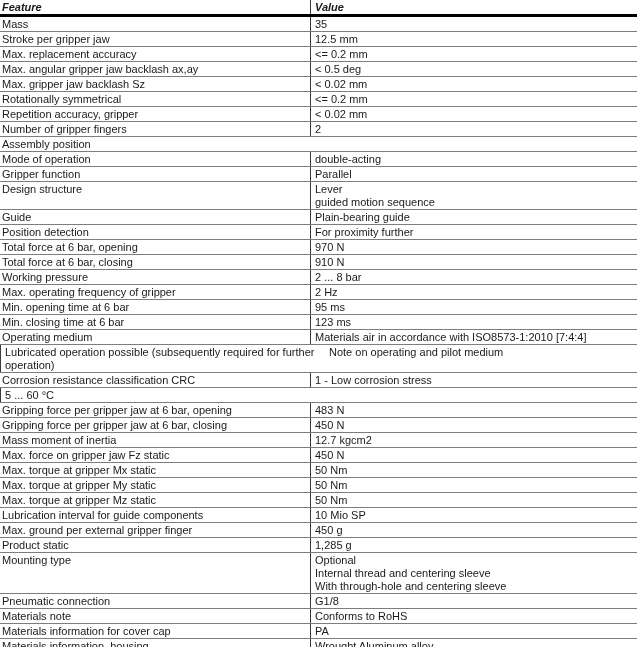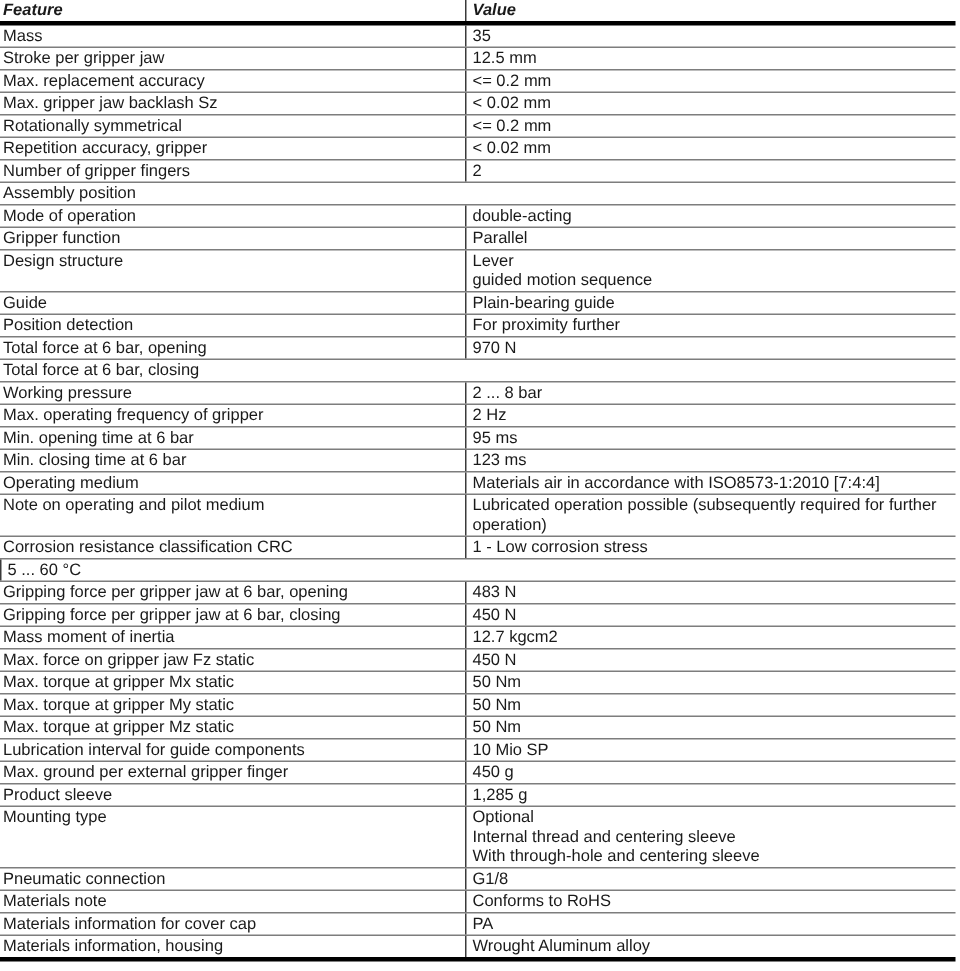--- a/index.html
+++ b/index.html
@@ -76,20 +76,26 @@
           <div class="value-line">12.5 mm</div>
         </div>
       </div>
       <div class="row">
         <div class="cell feature">Max. replacement accuracy</div>
         <div class="cell value">
           <div class="value-line">&lt;= 0.2 mm</div>
         </div>
       </div>
       <div class="row">
+        <div class="cell feature">Max. angular gripper jaw backlash ax,ay</div>
+        <div class="cell value">
+          <div class="value-line">&lt; 0.5 deg</div>
+        </div>
+      </div>
+      <div class="row">
         <div class="cell feature">Max. gripper jaw backlash Sz</div>
         <div class="cell value">
           <div class="value-line">&lt; 0.02 mm</div>
         </div>
       </div>
       <div class="row">
         <div class="cell feature">Rotationally symmetrical</div>
         <div class="cell value">
           <div class="value-line">&lt;= 0.2 mm</div>
         </div>
@@ -141,20 +147,23 @@
         </div>
       </div>
       <div class="row">
         <div class="cell feature">Total force at 6 bar, opening</div>
         <div class="cell value">
           <div class="value-line">970 N</div>
         </div>
       </div>
       <div class="row">
         <div class="cell feature">Total force at 6 bar, closing</div>
+        <div class="cell value">
+          <div class="value-line">910 N</div>
+        </div>
       </div>
       <div class="row">
         <div class="cell feature">Working pressure</div>
         <div class="cell value">
           <div class="value-line">2 ... 8 bar</div>
         </div>
       </div>
       <div class="row">
         <div class="cell feature">Max. operating frequency of gripper</div>
         <div class="cell value">
@@ -173,24 +182,24 @@
           <div class="value-line">123 ms</div>
         </div>
       </div>
       <div class="row">
         <div class="cell feature">Operating medium</div>
         <div class="cell value">
           <div class="value-line">Materials air in accordance with ISO8573-1:2010 [7:4:4]</div>
         </div>
       </div>
       <div class="row">
+        <div class="cell value">
+          <div class="value-line">Lubricated operation possible (subsequently required for further operation)</div>
+        </div>
         <div class="cell feature">Note on operating and pilot medium</div>
-        <div class="cell value">
-          <div class="value-line">Lubricated operation possible (subsequently required for further operation)</div>
-        </div>
       </div>
       <div class="row">
         <div class="cell feature">Corrosion resistance classification CRC</div>
         <div class="cell value">
           <div class="value-line">1 - Low corrosion stress</div>
         </div>
       </div>
       <div class="row">
         <div class="cell value">
           <div class="value-line">5 ... 60 °C</div>
@@ -244,21 +253,21 @@
           <div class="value-line">10 Mio SP</div>
         </div>
       </div>
       <div class="row">
         <div class="cell feature">Max. ground per external gripper finger</div>
         <div class="cell value">
           <div class="value-line">450 g</div>
         </div>
       </div>
       <div class="row">
-        <div class="cell feature">Product sleeve</div>
+        <div class="cell feature">Product static</div>
         <div class="cell value">
           <div class="value-line">1,285 g</div>
         </div>
       </div>
       <div class="row">
         <div class="cell feature">Mounting type</div>
         <div class="cell value">
           <div class="value-line">Optional</div>
           <div class="value-line">Internal thread and centering sleeve</div>
           <div class="value-line">With through-hole and centering sleeve</div>

